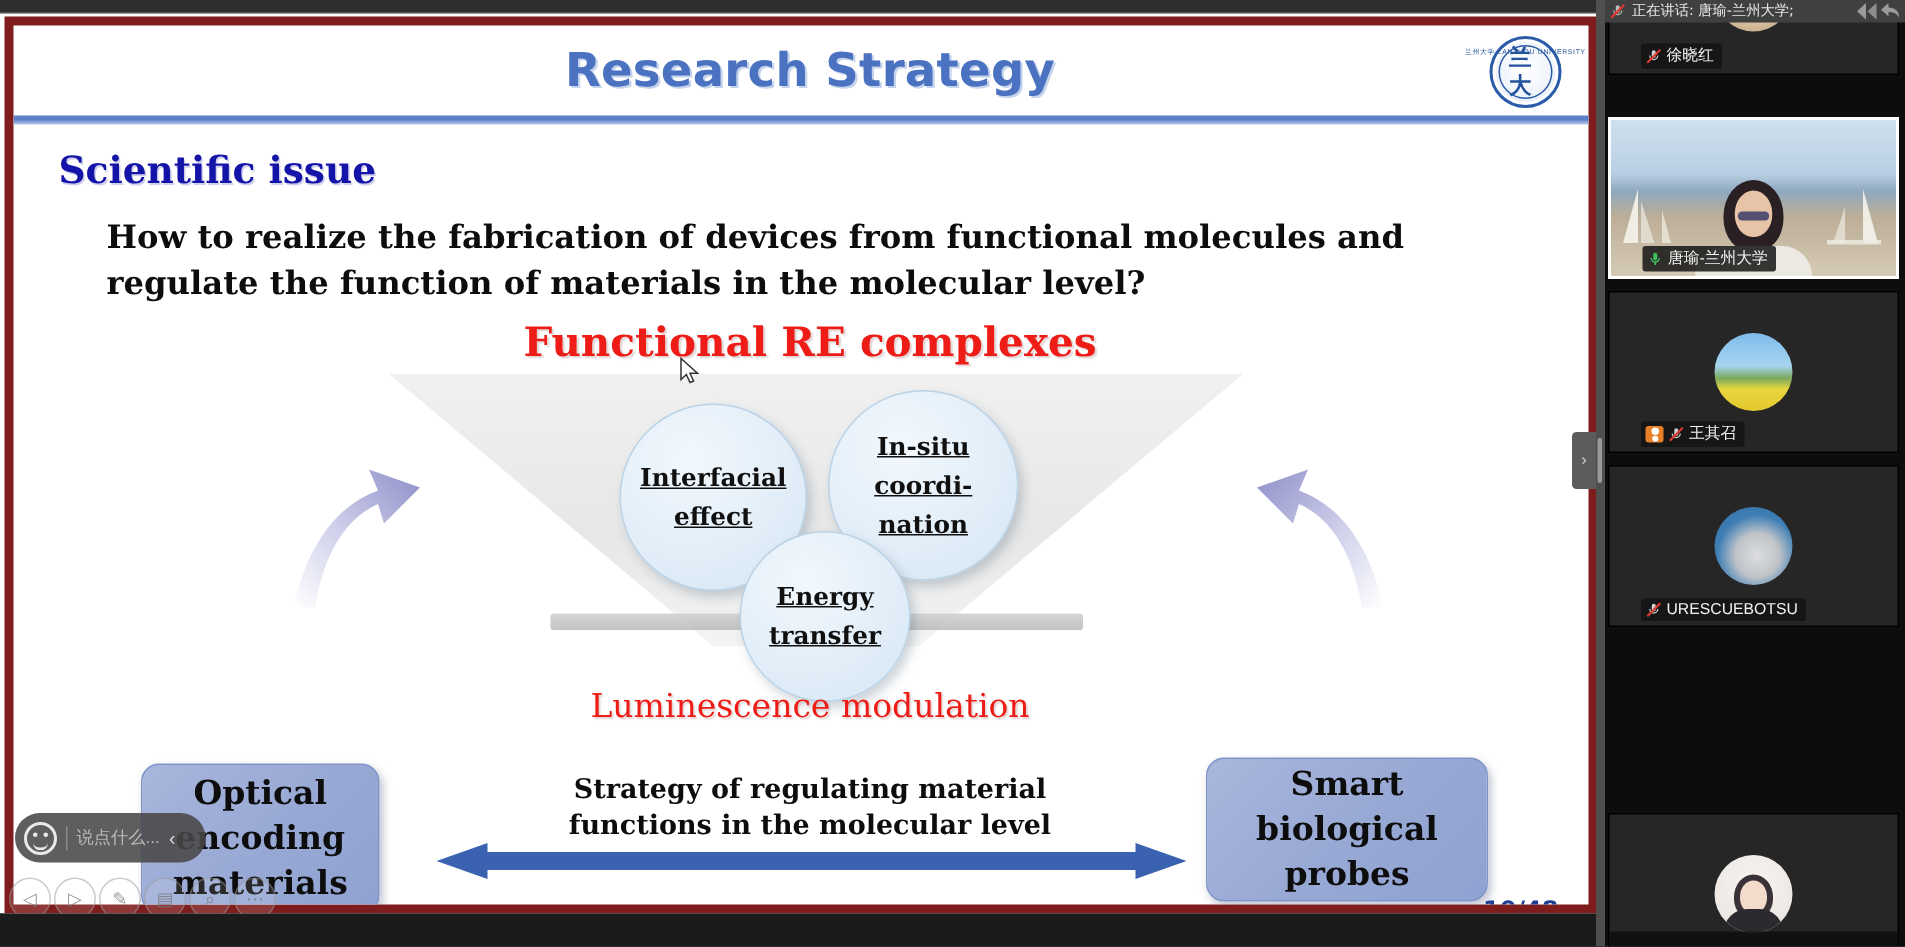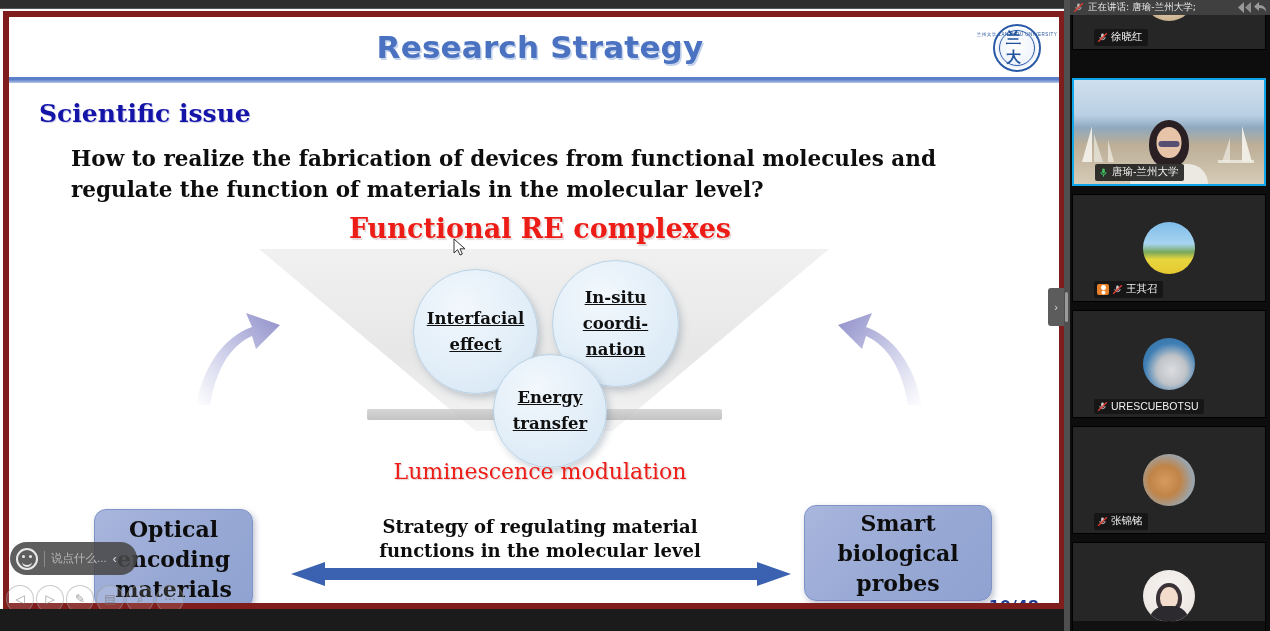--- a/index.html
+++ b/index.html
@@ -219,21 +219,21 @@
     font-size:9.5px; color:#e8e8e8; white-space:nowrap; overflow:hidden;
     font-family:"DejaVu Sans", sans-serif; flex:1 1 auto;
   }
   .sb-hdr-icons { display:flex; gap:2px; align-items:center; flex:0 0 auto; }
 
   .tile {
     position:absolute; left:2px; width:194px;
     background:#262626; border:1px solid #000;
     overflow:hidden;
   }
-  .tile.active { border:2px solid #0ea5e9;text-align:right; }
+  .tile.active { border:2px solid #ffffff;text-align:right; }
   .tile-name {
     position:absolute; left:21px; bottom:3px;
     background:rgba(20,20,20,.85);
     padding:1px 5px 2px 3px; border-radius:2px;
     display:flex; align-items:center; gap:3px;
     font-size:10.5px; color:#f2f2f2;
     font-family:Liberation Sans, sans-serif;
     max-width:186px; white-space:nowrap;
   }
   .avatar-circle {
@@ -450,31 +450,20 @@
       <div class="tile-name">
         <svg class="mic-off" viewBox="0 0 14 14">
           <path d="M7,2 a1.7,1.7 0 0 1 1.7,1.7 v3 a1.7,1.7 0 0 1 -3.4,0 v-3 A1.7,1.7 0 0 1 7,2 Z" fill="#cfcfcf"></path>
           <path d="M3.6,6.4 a3.4,3.4 0 0 0 6.8,0" fill="none" stroke="#cfcfcf" stroke-width="1.1"></path>
           <line x1="1.5" y1="12.5" x2="12.5" y2="1.5" stroke="#e03a30" stroke-width="1.8"></line>
         </svg>
         <span>URESCUEBOTSU</span>
       </div>
     </div>
 
-    <div class="tile" style="top:426px; height:108px;">
-      <div class="avatar-circle" style="background:radial-gradient(circle at 42% 52%, #d79a5e 0%, #c08448 38%, #9aa5ae 70%, #8d99a3 100%);"></div>
-      <div class="tile-name">
-        <svg class="mic-off" viewBox="0 0 14 14">
-          <path d="M7,2 a1.7,1.7 0 0 1 1.7,1.7 v3 a1.7,1.7 0 0 1 -3.4,0 v-3 A1.7,1.7 0 0 1 7,2 Z" fill="#cfcfcf"></path>
-          <path d="M3.6,6.4 a3.4,3.4 0 0 0 6.8,0" fill="none" stroke="#cfcfcf" stroke-width="1.1"></path>
-          <line x1="1.5" y1="12.5" x2="12.5" y2="1.5" stroke="#e03a30" stroke-width="1.8"></line>
-        </svg>
-        <span>张锦铭</span>
-      </div>
-    </div>
 
     <div class="tile" style="top:542px; height:108px;">
       <div class="avatar-circle" style="background:radial-gradient(circle at 50% 38%, #f6f4f2 0%, #efeae6 58%, #e6e0db 100%);">
         <div style="position:absolute; left:50%; top:13px; transform:translateX(-50%); width:26px; height:30px;
                     border-radius:50% 50% 46% 46%; background:#3a3236;"></div>
         <div style="position:absolute; left:50%; top:17px; transform:translateX(-50%); width:18px; height:22px;
                     border-radius:50% 50% 48% 48%; background:#f3dccb;"></div>
         <div style="position:absolute; left:50%; bottom:0; transform:translateX(-50%); width:40px; height:16px;
                     border-radius:22px 22px 0 0; background:#2c2a2e;"></div>
       </div>

